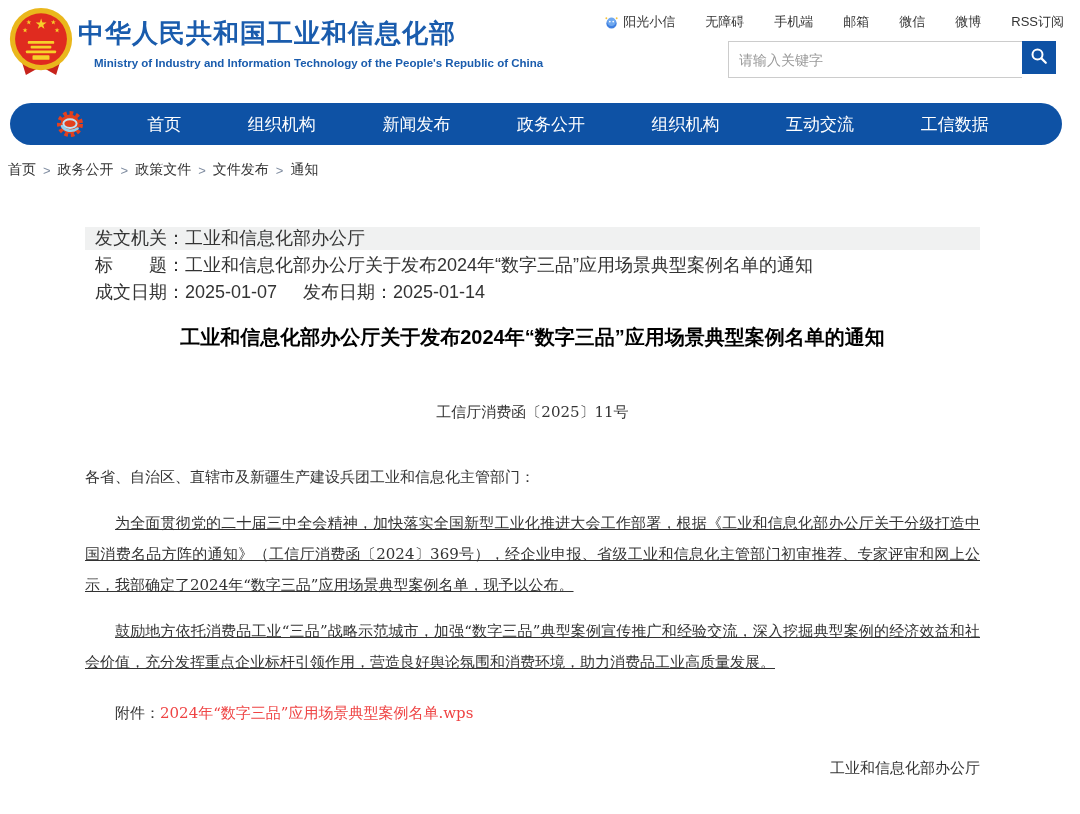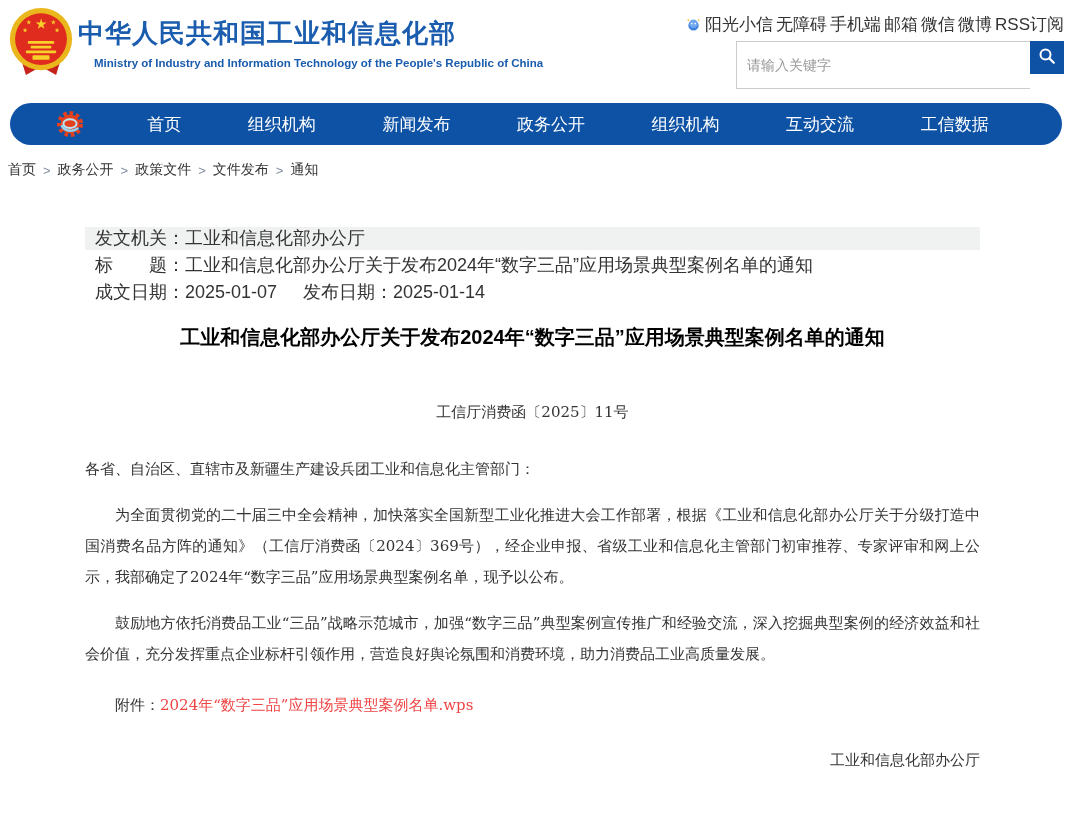--- a/index.html
+++ b/index.html
@@ -6,25 +6,25 @@
   html,body { background:#fff; }
   body { font-family:"Liberation Sans",sans-serif; }
   .page { position:relative; width:1080px; height:814px; background:#fff; overflow:hidden; }
 
   
   .emblem { position:absolute; left:8px; top:5px; width:66px; height:72px; }
   .site-titles { position:absolute; left:78px; top:16px; }
   .site-title-zh { font-size:26px; font-weight:700; color:#1a5cad; letter-spacing:1px; }
   .site-title-en { font-size:11.5px; font-weight:600; color:#1a5cad; margin-top:6px;margin-left:16px; }
 
-  .utility { position:absolute; right:16px; top:13px; display:flex; align-items:center; gap:3px; font-size:17px; color:#333; }
+  .utility { position:absolute; right:16px; top:13px; display:flex; align-items:center; gap:30px; font-size:13px; color:#333; }
   .utility a { color:#333; text-decoration:none; display:flex; align-items:center; gap:4px; cursor:pointer; }
   .mascot-icon { width:15px; height:15px; display:inline-block; }
 
-  .searchbar { position:absolute; right:16px; top:41px; width:328px; height:48px; display:flex;margin-left:44px; }
+  .searchbar { position:absolute; right:24px; top:41px; width:328px; height:37px; display:flex;margin-left:44px; }
   .search-input { flex:1; border:1px solid #ccc; border-right:none; padding:0 10px; font-size:14px; color:#555; outline:none; font-family:"Liberation Sans",sans-serif; }
   .search-input::placeholder { color:#999; }
   .search-btn { width:34px; height:33px; background:#0e52a5; border:none; display:flex; align-items:center; justify-content:center; cursor:pointer; }
 
   
   .nav { position:absolute; left:10px; right:18px; top:103px; height:42px; background:#0e52a5; border-radius:21px; display:flex; align-items:center; }
   .nav-logo { width:28px; height:28px; margin-left:46px; flex:0 0 auto; }
   .nav-list { flex:1; display:flex; justify-content:space-around; align-items:center; list-style:none; padding:0 40px 0 30px; }
   .nav-item { color:#fff; font-size:17px; font-weight:500; cursor:pointer; white-space:nowrap; }
 
@@ -39,22 +39,22 @@
   .meta-row { height:23px; line-height:23px; margin-bottom:4px; font-size:18px; color:#333; padding-left:10px; white-space:nowrap; overflow:hidden; }
   .meta-row.striped { background:#f0f1f1; }
   .meta-pair.fixed { display:inline-block; width:203px; }
   .meta-label { color:#333; }
   .meta-value { color:#333; }
 
   .doc-title { margin-top:20px; text-align:center; font-size:20px; font-weight:700; color:#000; font-family:"Liberation Sans",sans-serif; }
   .doc-number { margin-top:52px; text-align:center; font-size:15px; color:#333; font-family:"DejaVu Serif","Liberation Serif",serif; }
 
   .doc-body { font-family:"DejaVu Serif","Liberation Serif",serif; font-size:15px; color:#333; }
-  .salutation { margin-top:32px; line-height:31px; }
-  .para { margin-top:15px; line-height:31px; text-indent:2em; text-align:justify; }
+  .salutation { margin-top:40px; line-height:31px; }
+  .para { margin-top:15px; line-height:31px; text-indent:2em; text-align:justify;text-decoration:underline; }
   .attachment-line { margin-top:20px; line-height:31px; text-indent:2em; }
   .attachment-link { color:#ef4444; text-decoration:none; cursor:pointer; }
   .signature { margin-top:26px; text-align:right; line-height:26px; }
 </style>
 </head>
 <body>
 
 <div class="page">
 
   <div>

